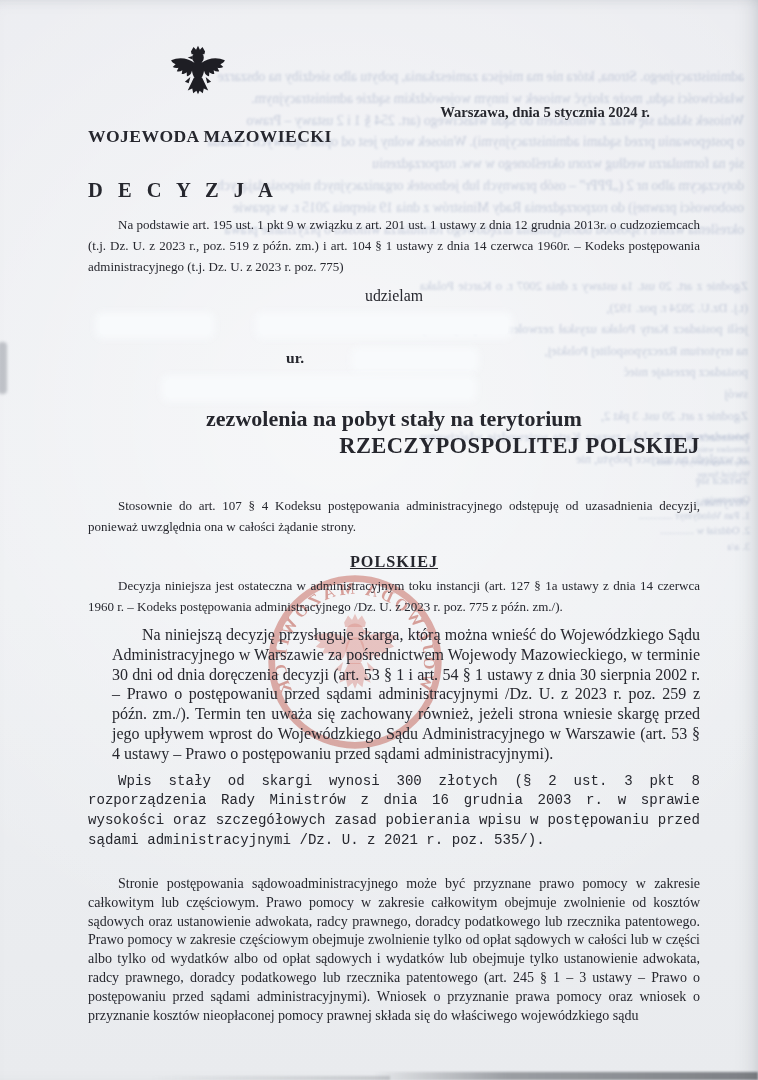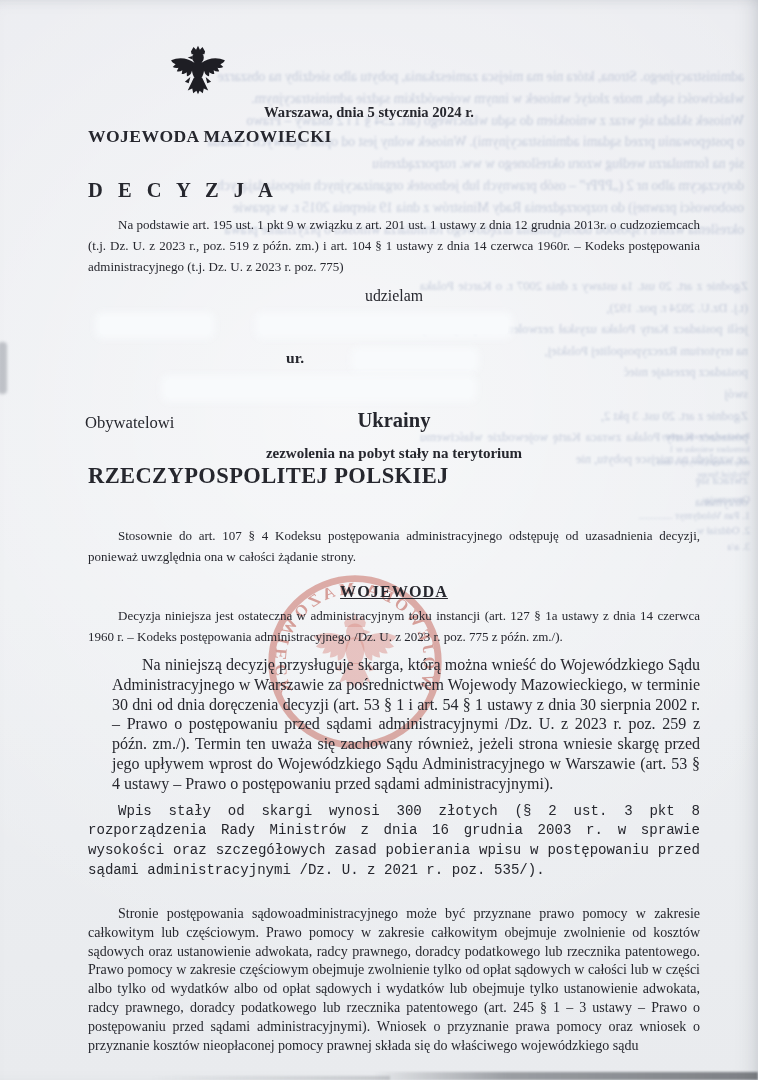--- a/index.html
+++ b/index.html
@@ -28,21 +28,21 @@
 
   
   .stamp{
     position:absolute;left:263px;top:568px;width:184px;height:188px;
     opacity:.78;filter:blur(.6px);mix-blend-mode:multiply;pointer-events:none;
   }
 
   
   .doc{position:absolute;inset:0;padding:0 58px 0 88px;z-index:3;}
   .emblem{position:absolute;left:166px;top:42px;width:64px;height:70px;z-index:4;}
-  .date-row{margin:104px 50px 0 0;text-align:center;font-weight:bold;font-size:14.6px;}
+  .date-row{margin:104px 50px 0 0;text-align:right;font-weight:bold;font-size:14.6px;}
   .issuer{margin-top:5px;font-weight:bold;font-size:17.6px;letter-spacing:.4px;}
   .big-title{margin-top:32px;font-weight:bold;font-size:20.5px;letter-spacing:5px;}
   .body-p{margin:0;font-size:13px;line-height:21px;text-align:justify;text-indent:30px;}
   .p1{margin-top:12px;}
   .grant-word{margin-top:10px;text-align:center;font-weight:normal;font-size:15.8px;}
   .redact-row{position:relative;}
   .row1{margin-top:12px;height:17px;}
   .rowur{margin-top:17px;height:19px;}
   .row2{margin-top:10px;height:17px;}
   .redact{
@@ -50,22 +50,22 @@
     box-shadow:0 0 7px 5px rgba(248,250,252,.95);
   }
   .r1a{left:12px;width:110px;}
   .r1b{left:172px;width:248px;}
   .born{position:absolute;left:198px;top:-2px;font-weight:bold;font-size:15.6px;}
   .rur{left:268px;width:118px;height:16px;top:1px;}
   .r2a{left:78px;width:306px;}
   .citizen-row{position:relative;margin-top:12px;height:27px;}
   .citizen-label{position:absolute;left:-3px;top:4px;font-size:16.6px;}
   .citizen-country{text-align:center;font-weight:bold;font-size:20.5px;}
-  .grant1{margin-top:9px;text-align:center;font-weight:bold;font-size:15px;}
-  .grant2{margin-top:1px;text-align:left;font-weight:bold;font-size:22.5px;letter-spacing:.4px;}
+  .grant1{margin-top:9px;text-align:center;font-weight:bold;font-size:22px;}
+  .grant2{margin-top:1px;text-align:right;font-weight:bold;font-size:22.5px;letter-spacing:.4px;}
   .p2{margin-top:36px;}
   .notice-h{margin-top:16px;text-align:center;font-weight:bold;font-size:16.2px;letter-spacing:1px;text-decoration:underline;}
   .p3{margin-top:3px;}
   .p4{margin-top:8px;font-size:16px;line-height:19.8px;margin-left:24px;}
   .p5{margin-top:8px;font-size:14.1px;line-height:19.8px;font-family:Liberation Mono, monospace;}
   .p6{margin-top:24px;font-size:14px;line-height:18.9px;}
 
   
   .edge-bottom{
     position:absolute;bottom:0;left:372px;right:0;height:8px;z-index:6;filter:blur(.8px);
@@ -160,31 +160,27 @@
 
     <div class="redact-row rowur">
       <span class="born">ur.</span>
       <span class="redact rur"></span>
     </div>
 
     <div class="redact-row row2">
       <span class="redact r2a"></span>
     </div>
 
-    <div class="citizen-row">
-      <span class="citizen-label">Obywatelowi</span>
-      <div class="citizen-country">Ukrainy</div>
-    </div>
 
     <div class="grant1">zezwolenia na pobyt stały na terytorium</div>
     <div class="grant2">RZECZYPOSPOLITEJ POLSKIEJ</div>
 
     <p class="body-p p2">Stosownie do art. 107 § 4 Kodeksu postępowania administracyjnego odstępuję od uzasadnienia decyzji, ponieważ uwzględnia ona w całości żądanie strony.</p>
 
-    <div class="notice-h">WOJEWODA</div>
+    <div class="notice-h">POLSKIEJ</div>
 
     <p class="body-p p3">Decyzja niniejsza jest ostateczna w administracyjnym toku instancji (art. 127 § 1a ustawy z dnia 14 czerwca 1960 r. – Kodeks postępowania administracyjnego /Dz. U. z 2023 r. poz. 775 z późn. zm./).</p>
     <p class="body-p p4">Na niniejszą decyzję przysługuje skarga, którą można wnieść do Wojewódzkiego Sądu Administracyjnego w Warszawie za pośrednictwem Wojewody Mazowieckiego, w terminie 30 dni od dnia doręczenia decyzji (art. 53 § 1 i art. 54 § 1 ustawy z dnia 30 sierpnia 2002 r. – Prawo o postępowaniu przed sądami administracyjnymi /Dz. U. z 2023 r. poz. 259 z późn. zm./). Termin ten uważa się zachowany również, jeżeli strona wniesie skargę przed jego upływem wprost do Wojewódzkiego Sądu Administracyjnego w Warszawie (art. 53 § 4 ustawy – Prawo o postępowaniu przed sądami administracyjnymi).</p>
     <p class="body-p p5">Wpis stały od skargi wynosi 300 złotych (§ 2 ust. 3 pkt 8 rozporządzenia Rady Ministrów z dnia 16 grudnia 2003 r. w sprawie wysokości oraz szczegółowych zasad pobierania wpisu w postępowaniu przed sądami administracyjnymi /Dz. U. z 2021 r. poz. 535/).</p>
     <p class="body-p p6">Stronie postępowania sądowoadministracyjnego może być przyznane prawo pomocy w zakresie całkowitym lub częściowym. Prawo pomocy w zakresie całkowitym obejmuje zwolnienie od kosztów sądowych oraz ustanowienie adwokata, radcy prawnego, doradcy podatkowego lub rzecznika patentowego. Prawo pomocy w zakresie częściowym obejmuje zwolnienie tylko od opłat sądowych w całości lub w części albo tylko od wydatków albo od opłat sądowych i wydatków lub obejmuje tylko ustanowienie adwokata, radcy prawnego, doradcy podatkowego lub rzecznika patentowego (art. 245 § 1 – 3 ustawy – Prawo o postępowaniu przed sądami administracyjnymi). Wniosek o przyznanie prawa pomocy oraz wniosek o przyznanie kosztów nieopłaconej pomocy prawnej składa się do właściwego wojewódzkiego sądu</p>
   </div>
 
   <div class="smudge"></div>
   <div class="edge-bottom"></div>
   <div class="edge-bottom2"></div>

